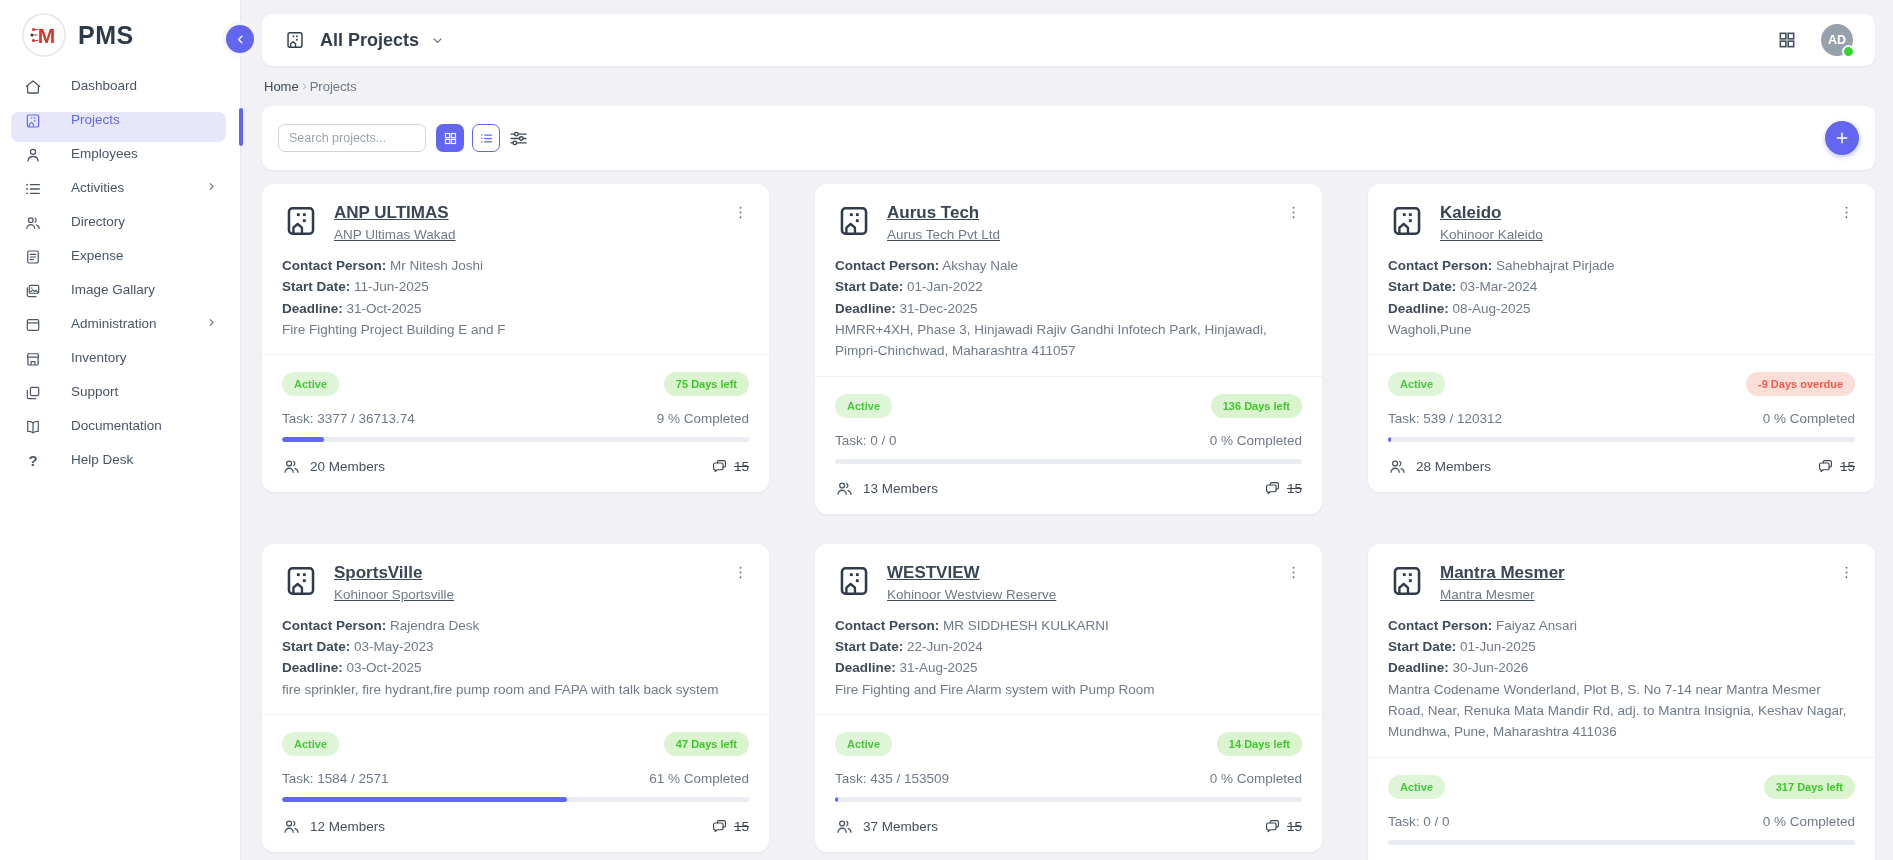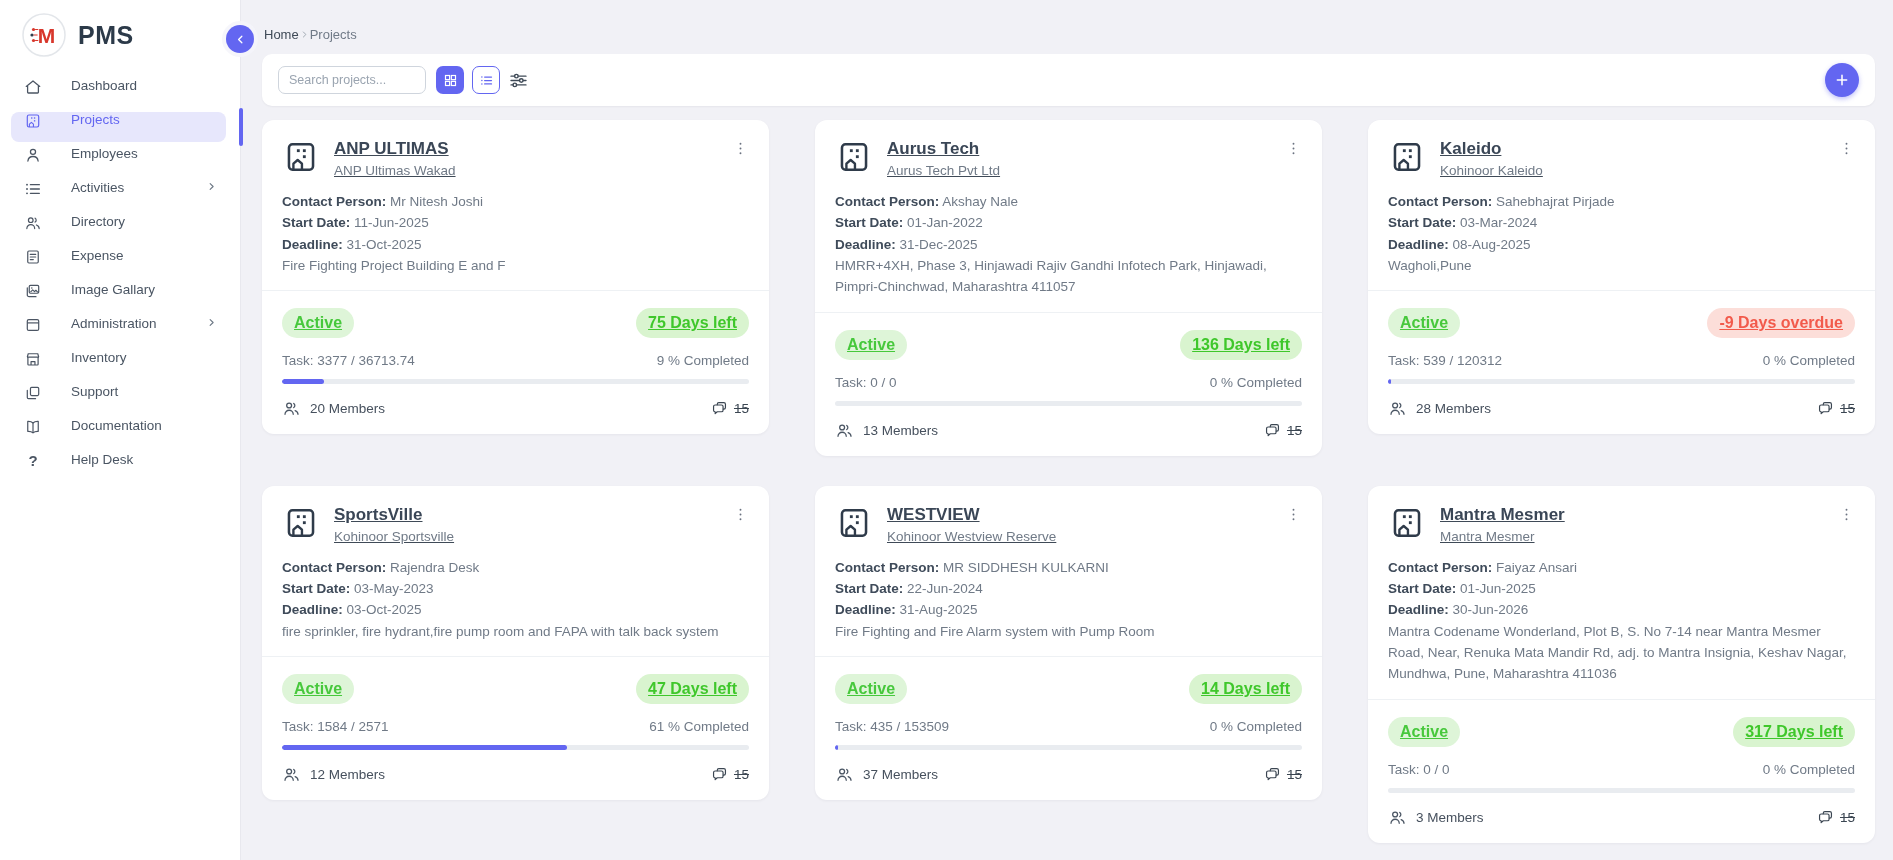--- a/index.html
+++ b/index.html
@@ -40,21 +40,21 @@
   .apps-btn { background:none; border:none; padding:0; cursor:pointer; }
   .apps-btn svg { width:20px; height:20px; color:#414d5b; }
   .avatar { width:32px; height:32px; border-radius:50%; background:#97a1ad; color:#fff; font-size:12.5px; font-weight:700; display:flex; align-items:center; justify-content:center; position:relative; cursor:pointer; }
   .avatar::after { content:""; position:absolute; right:-2px; bottom:-2px; width:9px; height:9px; border-radius:50%; background:#35d431; border:2px solid #fff; }
 
   .breadcrumb { display:flex; align-items:center; gap:0; padding:13px 2px 12px; font-size:13px; }
   .crumb-home { color:#3f4a57; cursor:pointer; }
   .crumb-sep svg { width:11px; height:11px; color:#9aa3ad; }
   .crumb-current { color:#707a87; }
 
-  .toolbar { background:#fff; border-radius:10px; height:52px; display:flex; align-items:center; padding:17px 16px; box-shadow:0 1px 2px rgba(16,24,40,.05); }
+  .toolbar { background:#fff; border-radius:10px; height:64px; display:flex; align-items:center; padding:17px 16px; box-shadow:0 1px 2px rgba(16,24,40,.05); }
   .search { width:148px; height:28px; border:1px solid #cfd5dd; border-radius:7px; padding:0 10px; font-size:12.5px; color:#374151; outline:none; font-family:inherit; }
   .search::placeholder { color:#9aa4b0; }
   .view-btn { width:28px; height:28px; border-radius:7px; display:flex; align-items:center; justify-content:center; cursor:pointer; padding:0; }
   .grid-btn { background:#6366f1; border:none; color:#fff; margin-left:10px; }
   .grid-btn svg { width:15px; height:15px; }
   .list-btn { background:#fff; border:1.5px solid #6366f1; color:#6366f1; margin-left:8px; }
   .list-btn svg { width:15px; height:15px; }
   .filter-btn { background:none; border:none; color:#3f4a57; margin-left:8px; cursor:pointer; padding:0; }
   .filter-btn svg { width:21px; height:21px; }
   .add-btn { margin-left:auto; width:34px; height:34px; border-radius:50%; background:#6366f1; border:none; color:#fff; display:flex; align-items:center; justify-content:center; cursor:pointer; box-shadow:0 2px 5px rgba(99,102,241,.4); }
@@ -68,21 +68,21 @@
   .titles { flex:1; padding-top:1px;text-decoration:underline; }
   .card-title { margin:0; font-size:17px; font-weight:700; color:#3a4656; cursor:pointer; }
   .card-sub { margin:4px 0 0; font-size:13.5px; color:#707a87; }
   .kebab { margin-left:auto; background:none; border:none; color:#6b7280; padding:2px 0; cursor:pointer; }
   .kebab svg { width:17px; height:17px; }
   .info { margin-top:13px; font-size:13.5px; line-height:1.58; color:#707a87; }
   .info p { margin:0; }
   .info b { color:#3f4b5a; font-weight:700; }
   .divider { border:none; border-top:1px solid #eef1f4; margin:14px -20px 0; }
   .badge-row { display:flex; justify-content:space-between; align-items:center; margin-top:17px; }
-  .badge { font-size:16px; font-weight:700; padding:6px 12px; border-radius:999px;text-decoration:underline; }
+  .badge { font-size:11px; font-weight:700; padding:6px 12px; border-radius:999px; }
   .status-badge { background:#def5d8; color:#47c83c; }
   .days-badge { background:#d9f4cf; color:#3fc72b; }
   .days-badge.overdue { background:#fcded9; color:#f25a4b; }
   .task-row { display:flex; justify-content:space-between; margin-top:15px; font-size:13.5px; color:#707a87; }
   .progress { margin-top:11px; height:5px; border-radius:3px; background:#e9ecf0; overflow:hidden; }
   .fill { height:100%; border-radius:3px; background:#6366f1; width:0; }
   .foot { display:flex; justify-content:space-between; align-items:center; margin-top:15px; font-size:13.5px; color:#46505d; }
   .mem { display:flex; align-items:center; gap:9px; }
   .mem svg { width:19px; height:19px; color:#4a5563; }
   .cmt { display:flex; align-items:center; gap:5px; color:#3b4652; cursor:pointer; }
@@ -284,20 +284,41 @@
     </div>
     <div class="nav-item">
       <span class="qmark">?</span>
       <span>Help Desk</span>
     </div>
   </nav>
 </aside>
 
 <div class="main">
 
+  <header class="topbar">
+    <span class="topbar-bld">
+        <svg>
+          <use href="#i-bld"></use>
+        </svg>
+      </span>
+    <span class="topbar-title">All Projects</span>
+    <span class="title-chev">
+        <svg>
+          <use href="#i-chev-d"></use>
+        </svg>
+      </span>
+    <div class="topbar-right">
+      <button class="apps-btn">
+          <svg>
+            <use href="#i-apps"></use>
+          </svg>
+        </button>
+      <div class="avatar">AD</div>
+    </div>
+  </header>
 
   <div class="breadcrumb">
     <span class="crumb-home">Home</span>
     <span class="crumb-sep">
         <svg>
           <use href="#i-chev-r"></use>
         </svg>
       </span>
     <span class="crumb-current">Projects</span>
   </div>

